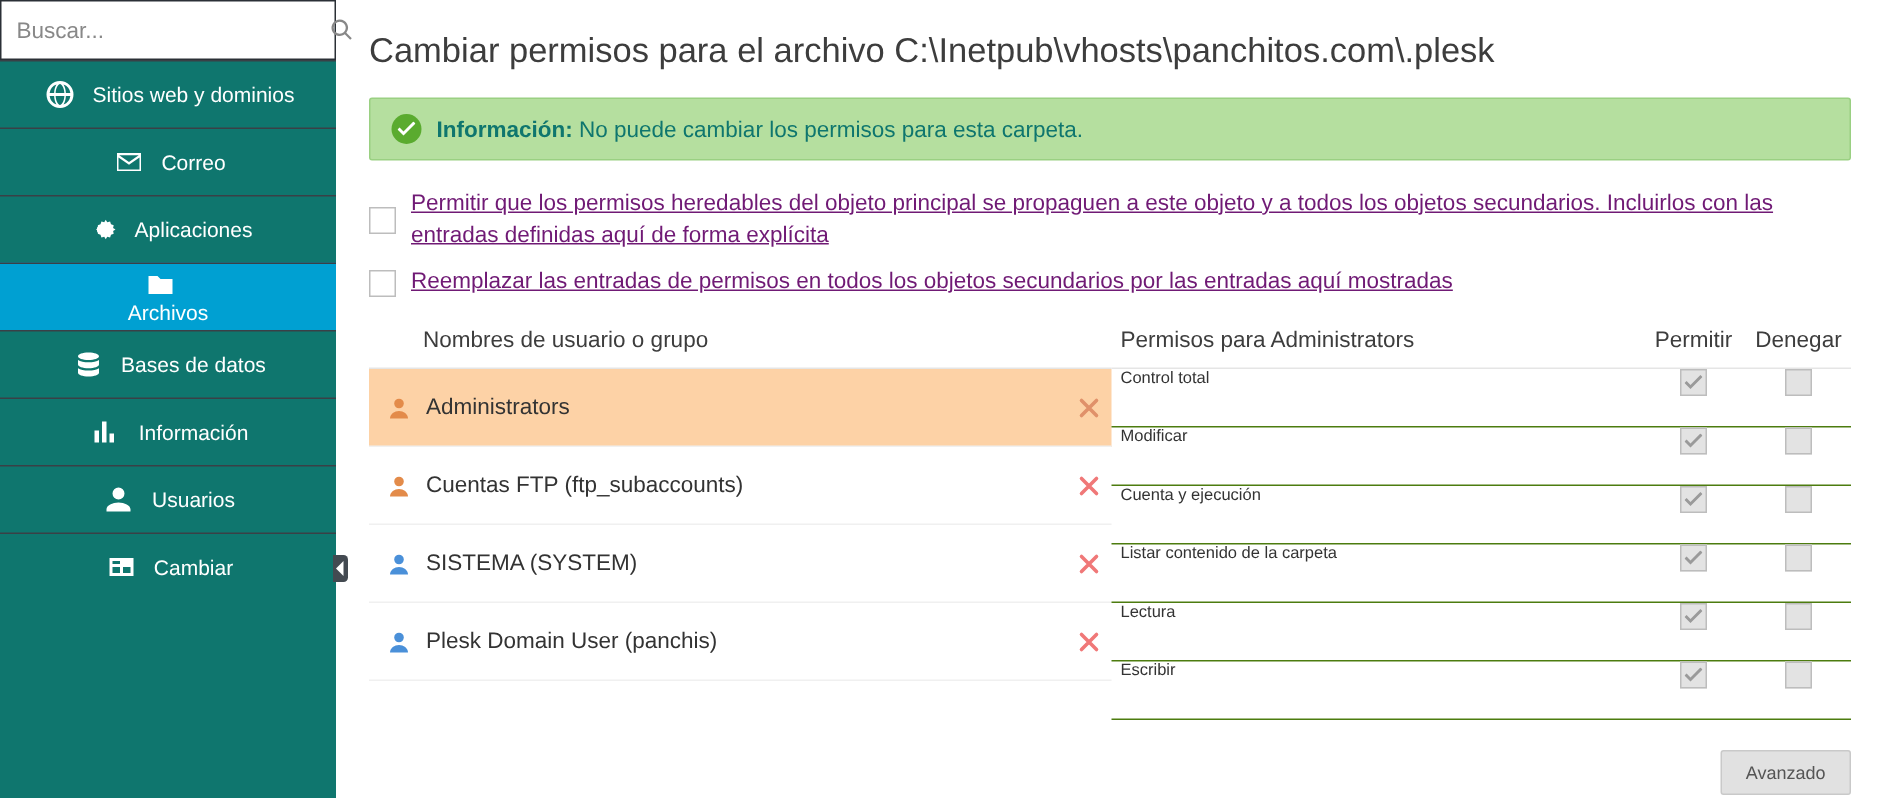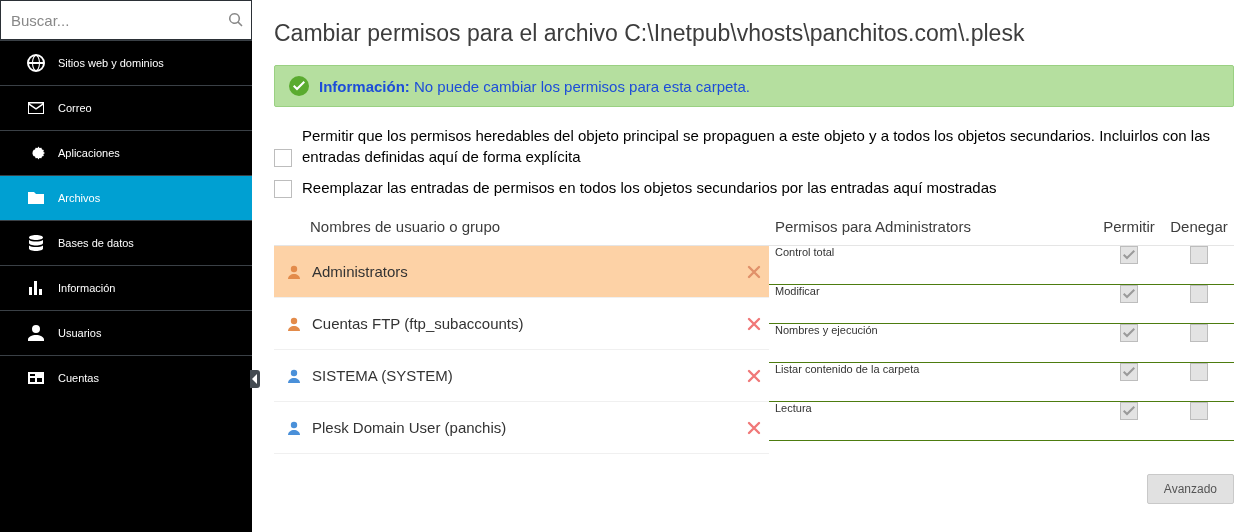--- a/index.html
+++ b/index.html
@@ -1,37 +1,37 @@
 <!DOCTYPE html>
 <html><head>
 <meta charset="utf-8">
 <style>
   * { box-sizing: border-box; margin: 0; padding: 0; }
   body { font-family: -apple-system, BlinkMacSystemFont, "Segoe UI", Arial, sans-serif; font-size: 14px; color: #333; background:#fff; width:1256px; height:532px; overflow:hidden; display:flex; }
   
-  .sidebar { width: 252px; background: #000000; display:flex; flex-direction:column; position:relative; }
+  .sidebar { width: 224px; background: #0f766e; display:flex; flex-direction:column; position:relative; }
   .search-wrap { background:#4e555c; padding:0; }
   .search-box { display:flex; align-items:center; height:40px; border:1px solid #2b3036; background:#fff; }
   .search-box input { flex:1; border:none; outline:none; font-size:15px; padding:0 10px; color:#333; background:transparent; }
   .search-box input::placeholder { color:#888; }
   .search-box .sicon { width:34px; display:flex; align-items:center; justify-content:center; }
-  .sidebar-item { display:flex; align-items:center; height:45px; padding:0 24px; color:#fff; font-size:11px; cursor:pointer; border-top:1px solid #3a4046; }
-  .sidebar-item.active { background:#00a0d2; }
+  .sidebar-item { display:flex; align-items:center; height:45px; padding:0 10px; color:#fff; font-size:14px; cursor:pointer; border-top:1px solid #3a4046;justify-content:center; }
+  .sidebar-item.active { background:#00a0d2;flex-direction:column; }
   .sidebar-item .nicon { width:24px; display:flex; align-items:center; justify-content:center; margin-right:10px; }
   .sidebar-item .nicon svg { fill:#fff; }
   .collapse-handle { position:absolute; right:-8px; top:370px; width:10px; height:18px; background:#434a51; display:flex; align-items:center; justify-content:center; border-radius:0 3px 3px 0; }
   .collapse-handle svg { fill:#fff; }
   
   .main { flex:1; padding: 12px 22px 18px 22px; overflow:auto; position:relative;}
   h1.page-title { font-size:23px; font-weight:400; color:#3d3d3d; margin: 8px 0 18px 0; }
-  .info-bar { background:#b5df9f; border:1px solid #9ad082; border-radius:2px; padding:10px 14px; display:flex; align-items:center; margin-bottom:18px; font-size:15px; color:#1d4ed8; }
+  .info-bar { background:#b5df9f; border:1px solid #9ad082; border-radius:2px; padding:10px 14px; display:flex; align-items:center; margin-bottom:18px; font-size:15px; color:#0f766e; }
   .info-bar .check { width:20px; height:20px; background:#5aab2f; border-radius:50%; display:flex; align-items:center; justify-content:center; margin-right:10px; }
   .info-bar .check svg { fill:#fff; }
   .info-bar b { font-weight:700; }
-  .opt-row { display:flex; align-items:flex-end; margin-bottom:10px; font-size:15px; color:#000000; }
+  .opt-row { display:flex; align-items:center; margin-bottom:10px; font-size:15px; color:#701a75;text-decoration:underline; }
   .opt-row .cb { width:18px; height:18px; border:1px solid #bdbdbd; background:#fff; margin-right:10px; flex:0 0 18px; margin-top:2px; }
   .opt-row .txt { flex:1; line-height:1.4; }
   
   .perm-grid { display:flex; gap:0; margin-top:14px; }
   .col-left { width:495px; }
   .col-right { flex:1; }
   .col-header { display:flex; font-size:15px; color:#3d3d3d; padding:6px 0 10px 36px; border-bottom:1px solid #e5e5e5; }
   .col-right .col-header { padding-left:6px;align-items:center; }
   .hdr-allow, .hdr-deny { width:70px; text-align:center; }
   .hdr-name { flex:1; }
@@ -121,21 +121,21 @@
           </svg>
         </span>
         <span>Usuarios</span>
       </div>
       <div class="sidebar-item">
         <span class="nicon">
           <svg width="20" height="20" viewBox="0 0 20 20">
             <path d="M2 4h16v12H2zm2 2v2h5V6zm0 4v4h5v-4zm7 0v4h5v-4z"></path>
           </svg>
         </span>
-        <span>Cuentas</span>
+        <span>Cambiar</span>
       </div>
     </div>
   <div class="collapse-handle">
     <svg width="6" height="10" viewBox="0 0 6 10">
         <path d="M5 0L0 5l5 5z"></path>
       </svg>
   </div>
 </div>
 
 <div class="main">
@@ -255,21 +255,21 @@
                 <svg width="12" height="10" viewBox="0 0 12 10">
                   <path d="M4 9.4L0 5.4l1.4-1.4L4 6.6 10.6 0 12 1.4z"></path>
                 </svg>
               </span>
             </span>
             <span class="pdeny">
               <span class="dcb"></span>
             </span>
           </div>
           <div class="perm-row">
-            <span class="pname">Nombres y ejecución</span>
+            <span class="pname">Cuenta y ejecución</span>
             <span class="pallow">
               <span class="dcb">
                 <svg width="12" height="10" viewBox="0 0 12 10">
                   <path d="M4 9.4L0 5.4l1.4-1.4L4 6.6 10.6 0 12 1.4z"></path>
                 </svg>
               </span>
             </span>
             <span class="pdeny">
               <span class="dcb"></span>
             </span>
@@ -282,20 +282,33 @@
                   <path d="M4 9.4L0 5.4l1.4-1.4L4 6.6 10.6 0 12 1.4z"></path>
                 </svg>
               </span>
             </span>
             <span class="pdeny">
               <span class="dcb"></span>
             </span>
           </div>
           <div class="perm-row">
             <span class="pname">Lectura</span>
+            <span class="pallow">
+              <span class="dcb">
+                <svg width="12" height="10" viewBox="0 0 12 10">
+                  <path d="M4 9.4L0 5.4l1.4-1.4L4 6.6 10.6 0 12 1.4z"></path>
+                </svg>
+              </span>
+            </span>
+            <span class="pdeny">
+              <span class="dcb"></span>
+            </span>
+          </div>
+          <div class="perm-row">
+            <span class="pname">Escribir</span>
             <span class="pallow">
               <span class="dcb">
                 <svg width="12" height="10" viewBox="0 0 12 10">
                   <path d="M4 9.4L0 5.4l1.4-1.4L4 6.6 10.6 0 12 1.4z"></path>
                 </svg>
               </span>
             </span>
             <span class="pdeny">
               <span class="dcb"></span>
             </span>

